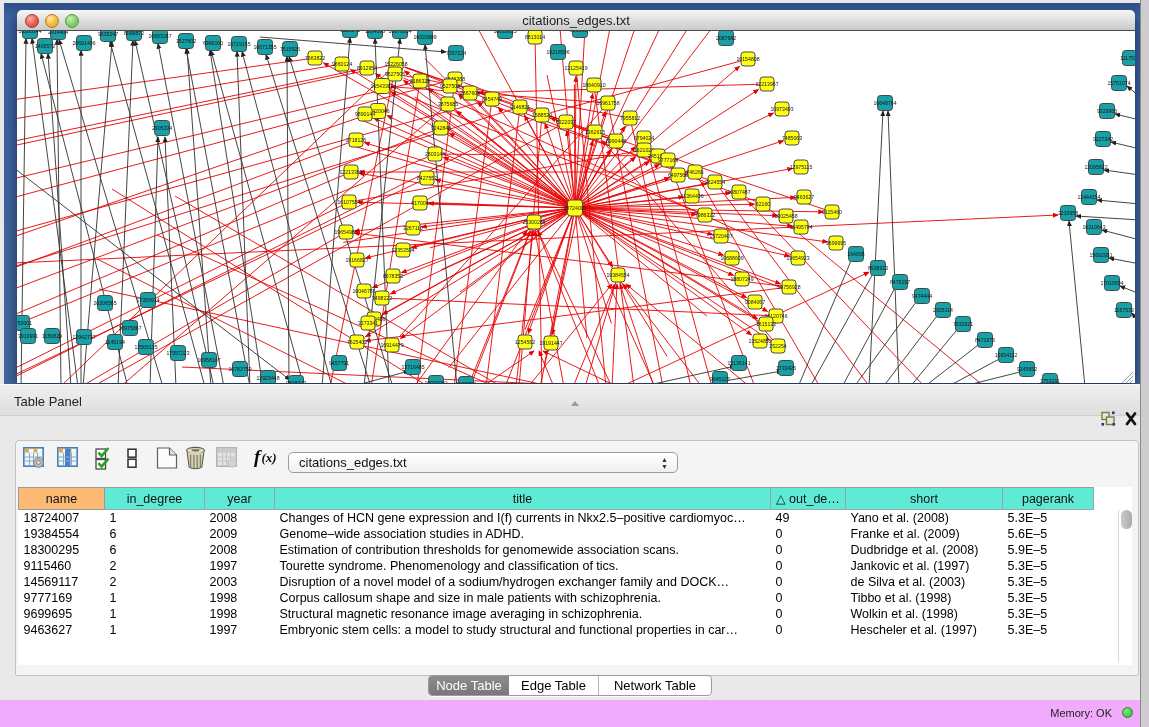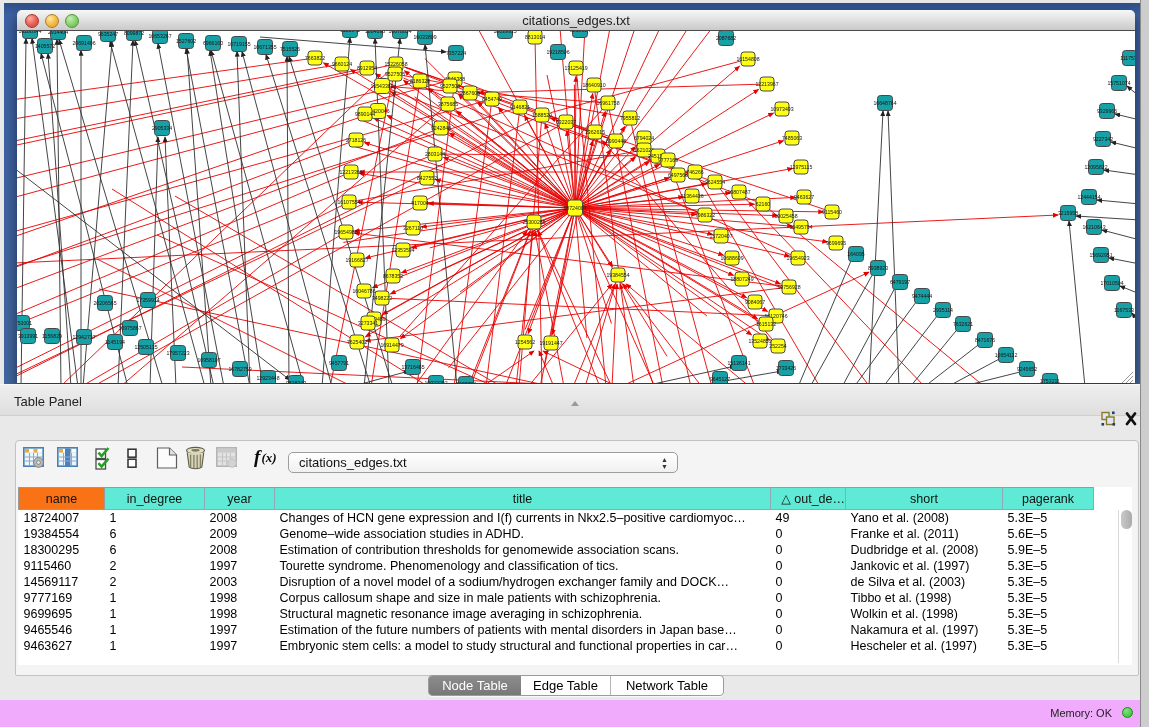--- a/index.html
+++ b/index.html
@@ -22,31 +22,31 @@
 #container{position:absolute;left:15px;top:440px;width:1122px;height:234px;
  background:#f4f4f4;border:1px solid #c2c2c2;border-radius:4px 4px 2px 2px}
 #toolbar{position:absolute;left:0;top:0;width:100%;height:42px}
 #combo{position:absolute;left:272px;top:11px;width:390px;height:21px;background:linear-gradient(180deg,#ffffff,#f0f0f0);
  border:1px solid #9d9d9d;border-radius:5px;font-size:13px;color:#111;line-height:20px;padding-left:10px;box-sizing:border-box}
 #combo .arr{position:absolute;right:9px;top:3px;font-size:7px;color:#333;line-height:7px;letter-spacing:0}
 #tbl{position:absolute;left:2px;top:46px;width:1114px;height:178px;background:#fff;overflow:hidden}
 table{border-collapse:collapse;table-layout:fixed;width:1079px;font-size:12.5px}
 th{height:21px;font-weight:normal;color:#111;background:#5eead4;
  border:1px solid #8fa8b4;border-top:1px solid #9a9a9a;padding:0}
-th.c0{background:#f97316;border:1px solid #9a9a9a}
+th.c0{background:#fdba74;border:1px solid #9a9a9a}
 td{height:16px;padding:0 0 0 5px;white-space:nowrap;overflow:hidden;color:#000}
 col.c0{width:86px}col.c1{width:100px}col.c2{width:70px}col.c3{width:496px}
 col.c4{width:75px}col.c5{width:157px}col.c6{width:91px}col.c7{width:38px}
 #vsb{position:absolute;right:4px;top:68px;width:15px;height:155px}
 #vsb .th{position:absolute;left:2px;top:1px;width:11px;height:19px;background:linear-gradient(90deg,#c9c9c9,#ababab);border-radius:6px}
 #tabs{position:absolute;left:428px;top:675px;height:19px;border:1px solid #9b9b9b;
  border-radius:4px;background:#fff;display:flex;overflow:hidden;
  box-shadow:0 1px 0 rgba(255,255,255,.7)}
 #tabs div{font-size:13px;line-height:18px;text-align:center;padding-top:1px}
-#tabs .w1{width:92px}#tabs .w2{width:89px}#tabs .w3{width:112px}
+#tabs .w1{width:80px}#tabs .w2{width:89px}#tabs .w3{width:112px}
 #tabs .sel{background:linear-gradient(180deg,#8c8c8c,#787878);color:#fff}
 #tabs .sep{border-left:1px solid #b5b5b5;padding:0;width:0}
 #status{position:absolute;left:0;top:700px;width:1149px;height:27px;background:#f0abfc}
 #status .m{position:absolute;right:37px;top:7px;font-size:11px;color:#222}
 #status .dot{position:absolute;right:16px;top:7px;width:11px;height:11px;border-radius:50%;
  background:radial-gradient(circle at 35% 30%,#7fe57f,#2fba2f);border:1px solid #1d8a1d;box-sizing:border-box}
 #redge{position:absolute;right:0;top:0;width:8px;height:727px;background:#cdcdcd;border-left:1px solid #8a8a8a}
 #tpicons{position:absolute;top:411px;left:1101px;width:42px;height:16px}
 </style></head>
 <body>
@@ -695,42 +695,42 @@
           <col class="c5">
           <col class="c6">
           <col class="c7">
         </colgroup>
       <tbody>
           <tr>
             <th class="c0">name</th>
             <th>in_degree</th>
             <th>year</th>
             <th>title</th>
-            <th style="text-align:right;padding-left:5px">△ out_de…</th>
+            <th style="text-align:left;padding-left:5px">△ out_de…</th>
             <th>short</th>
             <th>pagerank</th>
             <th style="background:#fff;border:0"></th>
           </tr>
       <tr>
             <td class="c0">18724007</td>
             <td class="c1">1</td>
             <td class="c2">2008</td>
             <td class="c3">Changes of HCN gene expression and I(f) currents in Nkx2.5–positive cardiomyoc…</td>
             <td class="c4">49</td>
             <td class="c5">Yano et al. (2008)</td>
             <td class="c6">5.3E–5</td>
             <td class="c7"></td>
           </tr>
           <tr>
             <td class="c0">19384554</td>
             <td class="c1">6</td>
             <td class="c2">2009</td>
             <td class="c3">Genome–wide association studies in ADHD.</td>
             <td class="c4">0</td>
-            <td class="c5">Franke et al. (2011)</td>
+            <td class="c5">Franke et al. (2009)</td>
             <td class="c6">5.6E–5</td>
             <td class="c7"></td>
           </tr>
           <tr>
             <td class="c0">18300295</td>
             <td class="c1">6</td>
             <td class="c2">2008</td>
             <td class="c3">Estimation of contribution thresholds for genomewide association scans.</td>
             <td class="c4">0</td>
             <td class="c5">Dudbridge et al. (2008)</td>
@@ -771,30 +771,20 @@
             <td class="c0">9699695</td>
             <td class="c1">1</td>
             <td class="c2">1998</td>
             <td class="c3">Structural magnetic resonance image averaging in schizophrenia.</td>
             <td class="c4">0</td>
             <td class="c5">Wolkin et al. (1998)</td>
             <td class="c6">5.3E–5</td>
             <td class="c7"></td>
           </tr>
           <tr>
-            <td class="c0">9465546</td>
-            <td class="c1">1</td>
-            <td class="c2">1997</td>
-            <td class="c3">Estimation of the future numbers of patients with mental disorders in Japan base…</td>
-            <td class="c4">0</td>
-            <td class="c5">Nakamura et al. (1997)</td>
-            <td class="c6">5.3E–5</td>
-            <td class="c7"></td>
-          </tr>
-          <tr>
             <td class="c0">9463627</td>
             <td class="c1">1</td>
             <td class="c2">1997</td>
             <td class="c3">Embryonic stem cells: a model to study structural and functional properties in car…</td>
             <td class="c4">0</td>
             <td class="c5">Hescheler et al. (1997)</td>
             <td class="c6">5.3E–5</td>
             <td class="c7"></td>
           </tr>
     </tbody>

